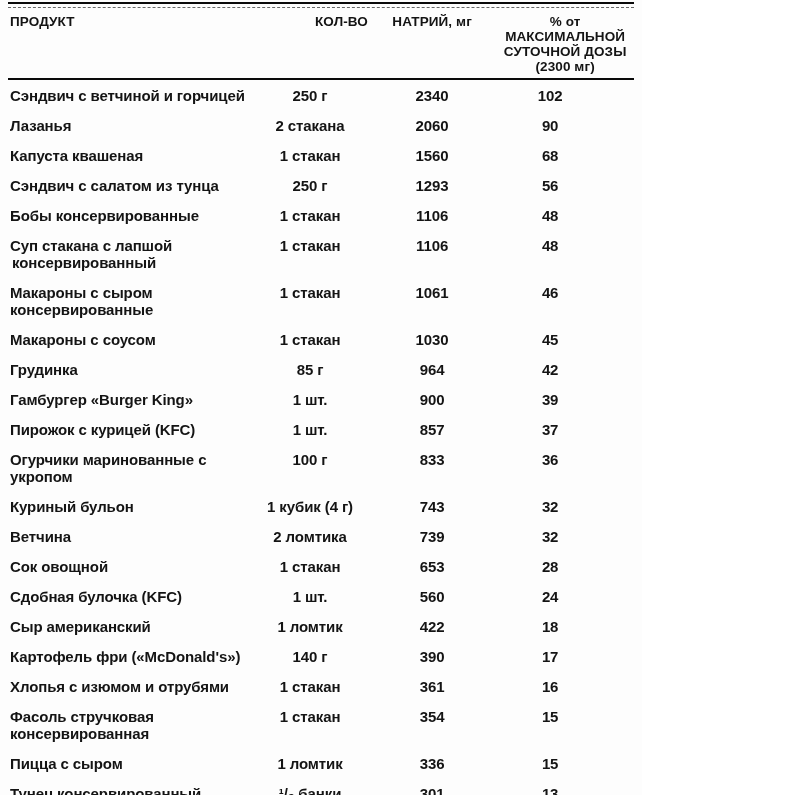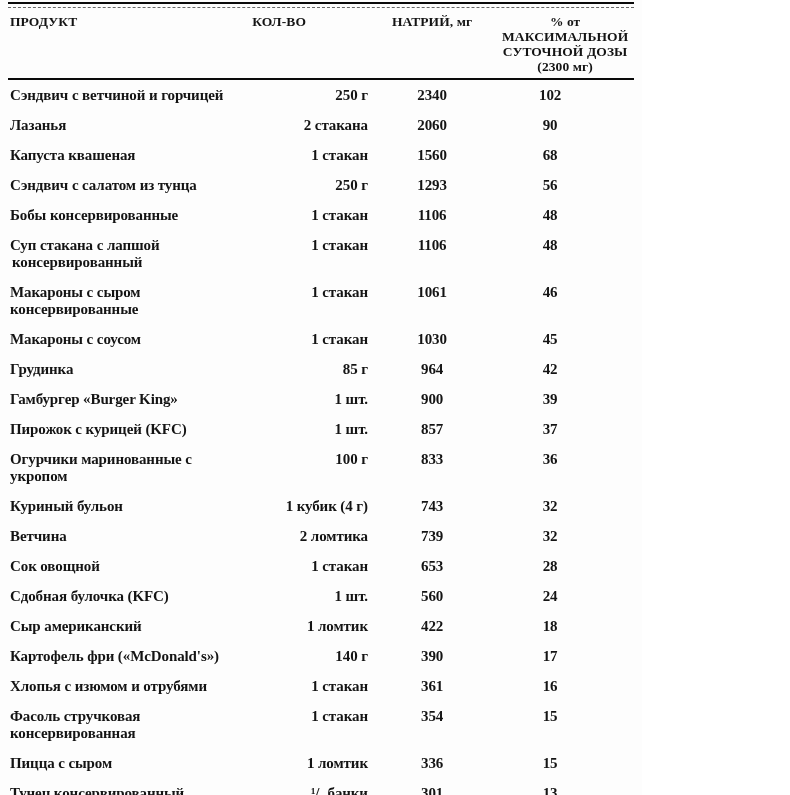--- a/index.html
+++ b/index.html
@@ -6,21 +6,21 @@
     margin: 0;
     padding: 0;
     background: #ffffff;
   }
   .page {
     width: 642px;
     height: 795px;
     background: #fdfdfd;
     box-sizing: border-box;
     padding: 2px 8px 0 8px;
-    font-family: Liberation Serif, serif;
+    font-family: Liberation Sans, sans-serif;
     color: #141414;
     overflow: hidden;
   }
   .rule-a { border-top: 2px solid #0a0a0a; }
   .rule-b { border-top: 1px dashed #666; margin-top: 3px; }
   table.sodium {
     width: 100%;
     border-collapse: collapse;
     table-layout: fixed;
     border-bottom: 1px solid #0a0a0a;
@@ -32,34 +32,34 @@
   thead th {
     font-size: 13.5px;
     font-weight: bold;
     letter-spacing: 0.1px;
     vertical-align: top;
     padding: 6px 0 4px 0;
     border-bottom: 2px solid #0a0a0a;
     line-height: 15px;
   }
   th.h-product { text-align: left; padding-left: 2px; }
-  th.h-qty     { text-align: left; }
+  th.h-qty     { text-align: right; }
   th.h-sodium  { text-align: center; }
   th.h-pct     { text-align: center; padding-right: 0; }
   th.h-pct span { display: block; }
   tbody td {
     font-size: 15px;
     font-weight: bold;
     letter-spacing: -0.1px;
     vertical-align: top;
     padding: 7px 0 6px 0;
     line-height: 17px;
   }
   td.c-product { text-align: left; padding-left: 2px; }
-  td.c-qty     { text-align: right; }
+  td.c-qty     { text-align: center; }
   td.c-sodium  { text-align: center; }
   td.c-pct     { text-align: center; padding-right: 30px; }
   td.c-product .p2 { display: block; margin-left: 2px; }
   .bottom-bar {
     height: 5px;
     background: #0a0a0a;
     margin-top: 2px;
   }
 </style>
 </head>

